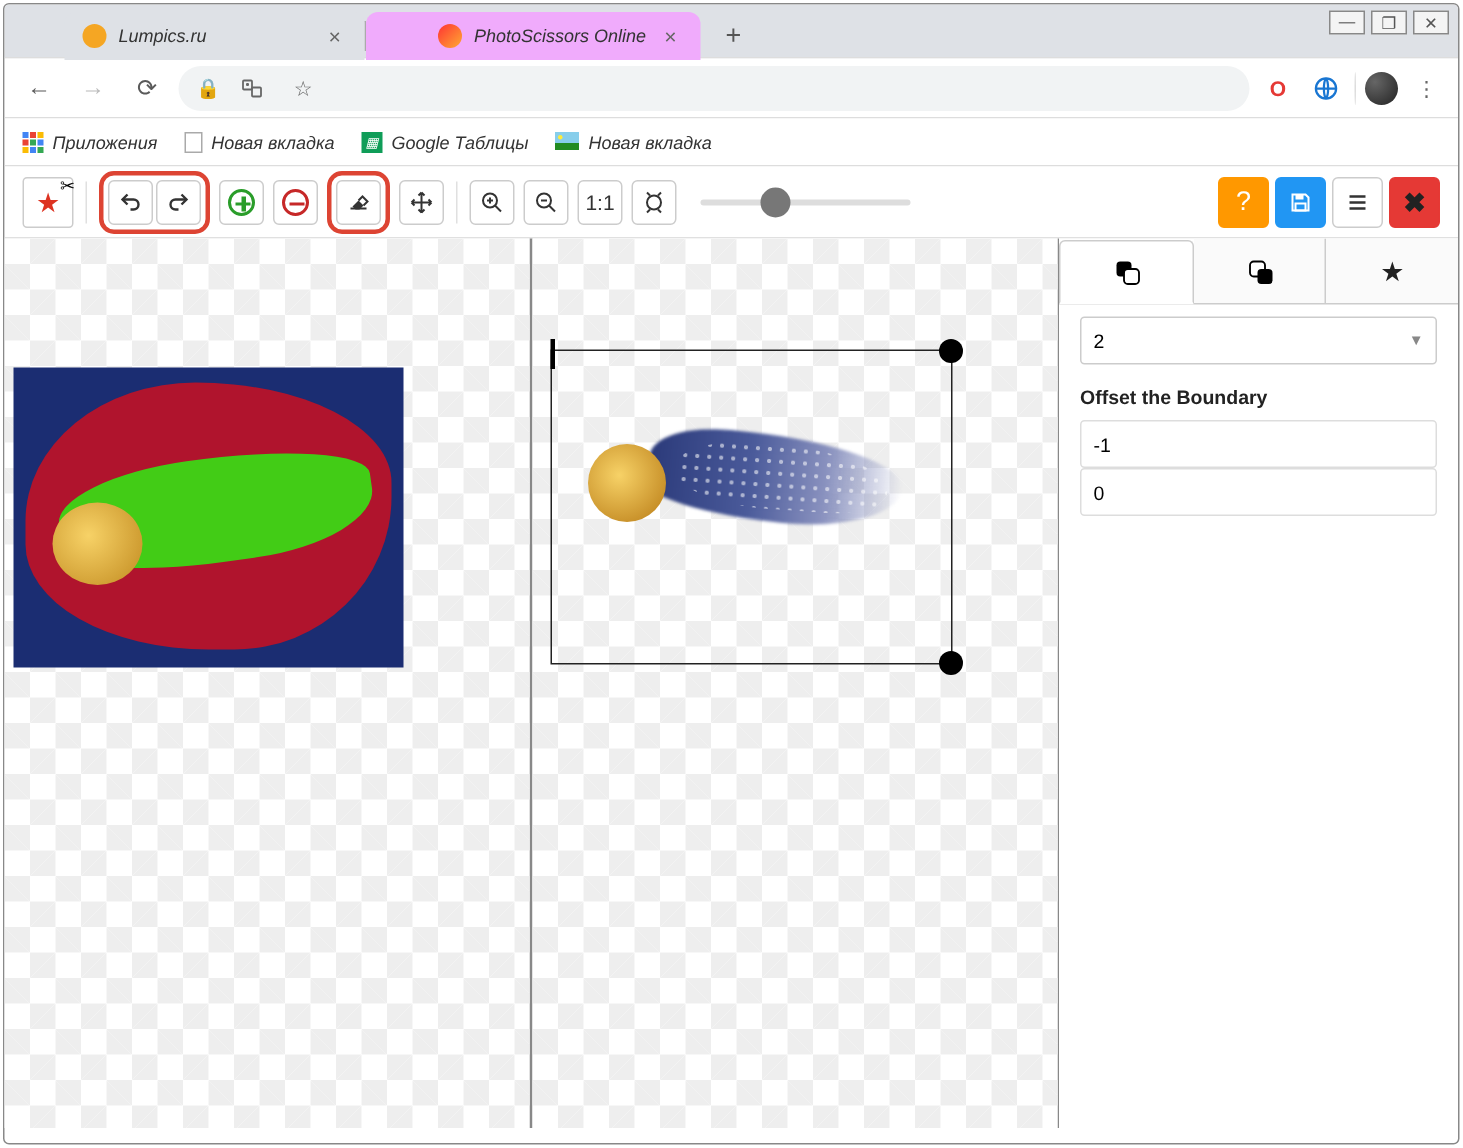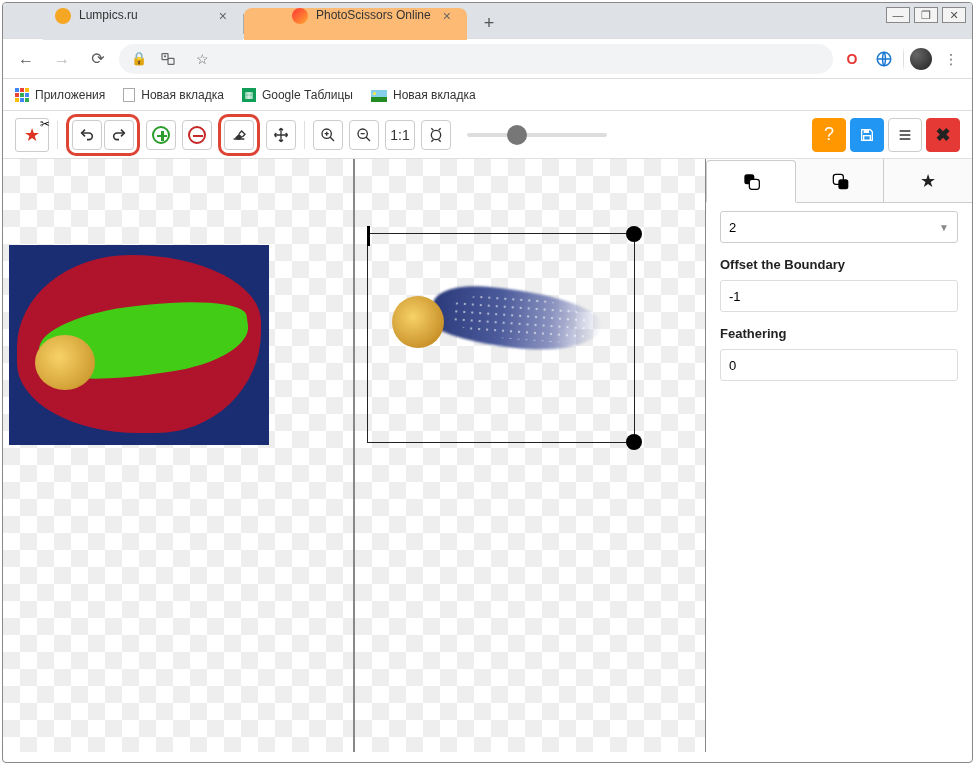--- a/index.html
+++ b/index.html
@@ -3,42 +3,42 @@
 <meta charset="utf-8">
 <style>
 * { box-sizing: border-box; margin: 0; padding: 0; font-family: "Segoe UI", Arial, sans-serif; }
 body { background: #fff; width: 975px; height: 765px; overflow: hidden; position: relative; }
 
 .window-frame { position: absolute; top: 0; left: 0; right: 0; bottom: 0; border: 1px solid #888; border-radius: 4px; background: #fff; margin: 2px; overflow: hidden; }
 .win-controls { position: absolute; top: 4px; right: 6px; display: flex; gap: 4px; }
 .win-btn { width: 24px; height: 16px; border: 1px solid #888; background: #f4f4f4; display: flex; align-items: center; justify-content: center; font-size: 11px; color: #555; cursor: pointer; }
 
 .tabs-row { display: flex; align-items: center; height: 36px; padding: 6px 8px 0 40px; gap: 0; border-bottom: 1px solid #ddd; background: #dee1e6; }
-.tab { display: flex; align-items: flex-start; gap: 8px; height: 32px; padding: 0 12px; border-radius: 8px 8px 0 0; background: #dee1e6; min-width: 200px; max-width: 230px; font-size: 12px; color: #333; cursor: pointer; position: relative; }
-.tab.active { background: #fdba74; padding-left: 48px; }
+.tab { display: flex; align-items: center; gap: 8px; height: 32px; padding: 0 12px; border-radius: 8px 8px 0 0; background: #dee1e6; min-width: 200px; max-width: 230px; font-size: 12px; color: #333; cursor: pointer; position: relative; font-style: italic; }
+.tab.active { background: #f0abfc; padding-left: 48px; }
 .tab-favicon { width: 16px; height: 16px; border-radius: 50%; display: flex; align-items: center; justify-content: center; font-size: 12px; flex-shrink: 0; }
 .favicon-orange { background: #f5a623; color: #fff; }
 .favicon-ps { background: linear-gradient(135deg, #f33, #fa3); }
 .tab-label { flex: 1; overflow: hidden; white-space: nowrap; text-overflow: ellipsis; }
 .tab-close { font-size: 14px; color: #666; cursor: pointer; padding: 0 4px; }
 .tab-sep { width: 1px; height: 20px; background: #aaa; }
 .new-tab-btn { width: 28px; height: 28px; display: flex; align-items: center; justify-content: center; font-size: 18px; color: #555; cursor: pointer; margin-left: 8px; }
 
 .addr-row { display: flex; align-items: center; height: 40px; padding: 0 8px; gap: 6px; background: #fff; border-bottom: 1px solid #ddd; }
 .nav-btn { width: 30px; height: 30px; display: flex; align-items: center; justify-content: center; font-size: 16px; color: #5a5a5a; cursor: pointer; border-radius: 50%; }
 .nav-btn.disabled { color: #bbb; }
 .addr-bar { flex: 1; display: flex; align-items: center; height: 30px; background: #f1f3f4; border-radius: 15px; padding: 0 12px; gap: 8px; font-size: 13px; color: #555; }
 .addr-lock { color: #5a5a5a; }
 .addr-url { flex: 1; }
 .addr-url .dim { color: #888; }
 .addr-icon { width: 26px; height: 26px; display: flex; align-items: center; justify-content: center; font-size: 14px; color: #666; cursor: pointer; border-radius: 50%; }
 .avatar-icon { width: 22px; height: 22px; border-radius: 50%; background: radial-gradient(circle at 30% 30%, #666, #222); }
 
 .bookmarks-row { display: flex; align-items: center; height: 32px; padding: 0 12px; gap: 18px; background: #fff; border-bottom: 1px solid #ddd; font-size: 12px; color: #333; }
-.bookmark { display: flex; align-items: flex-end; gap: 6px; cursor: pointer; }
+.bookmark { display: flex; align-items: flex-start; gap: 6px; cursor: pointer; font-style: italic; }
 .bm-icon { width: 16px; height: 16px; display: flex; align-items: center; justify-content: center; font-size: 13px; }
 .apps-icon { display: grid; grid-template-columns: repeat(3, 4px); grid-template-rows: repeat(3, 4px); gap: 1px; }
 .apps-icon span { background: #4285f4; }
 .apps-icon span:nth-child(2) { background: #ea4335; }
 .apps-icon span:nth-child(3) { background: #fbbc05; }
 .apps-icon span:nth-child(4) { background: #ea4335; }
 .apps-icon span:nth-child(5) { background: #34a853; }
 .apps-icon span:nth-child(6) { background: #4285f4; }
 .apps-icon span:nth-child(7) { background: #fbbc05; }
 .apps-icon span:nth-child(8) { background: #4285f4; }
@@ -312,21 +312,20 @@
         </div>
         <div class="panel-body">
           <div class="panel-select">
             <span>2</span>
             <span class="caret">▼</span>
           </div>
           <div class="panel-label">Offset the Boundary</div>
           <div class="panel-input">
             <span>-1</span>
           </div>
-          <div class="panel-label">Feathering</div>
           <div class="panel-input">
             <span>0</span>
           </div>
         </div>
       </div>
     </div>
   </div>
 </div>
 
 </body></html>

